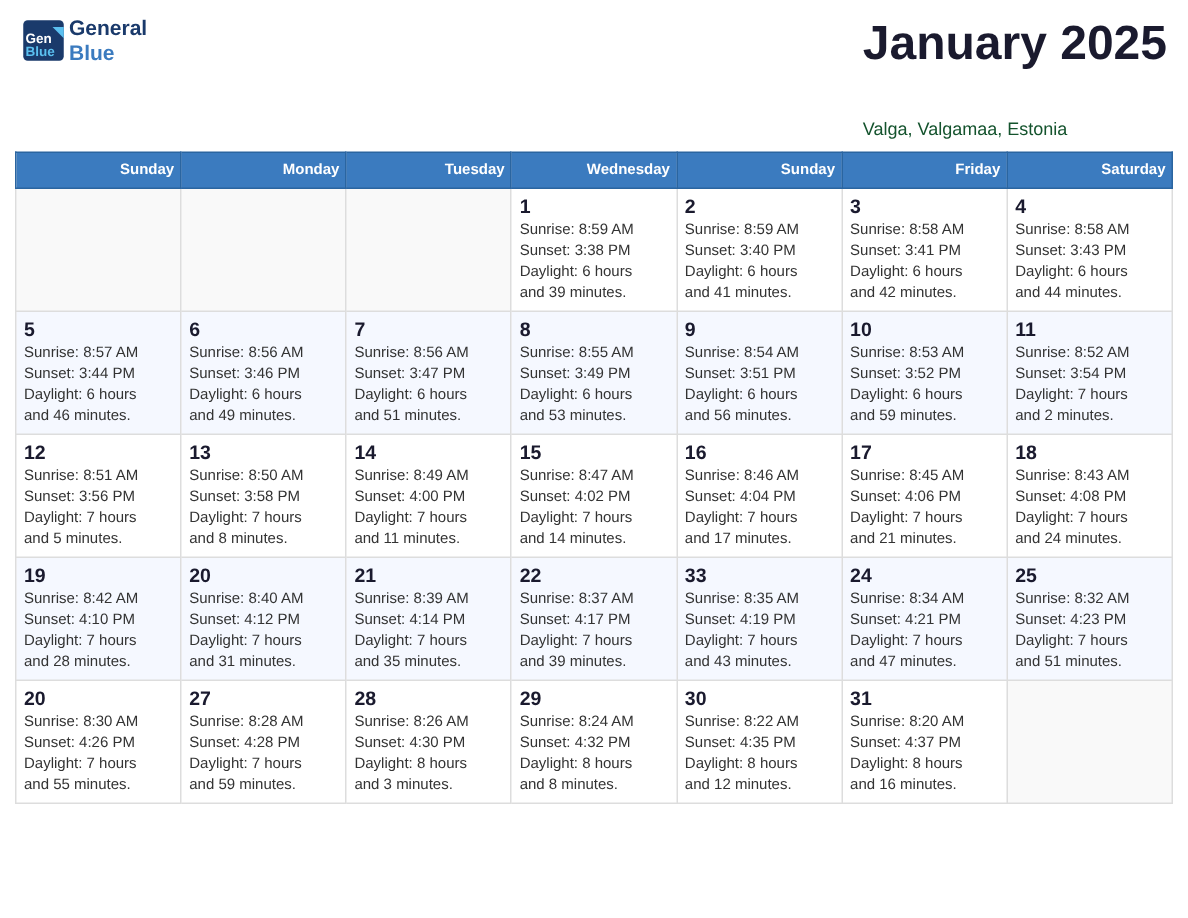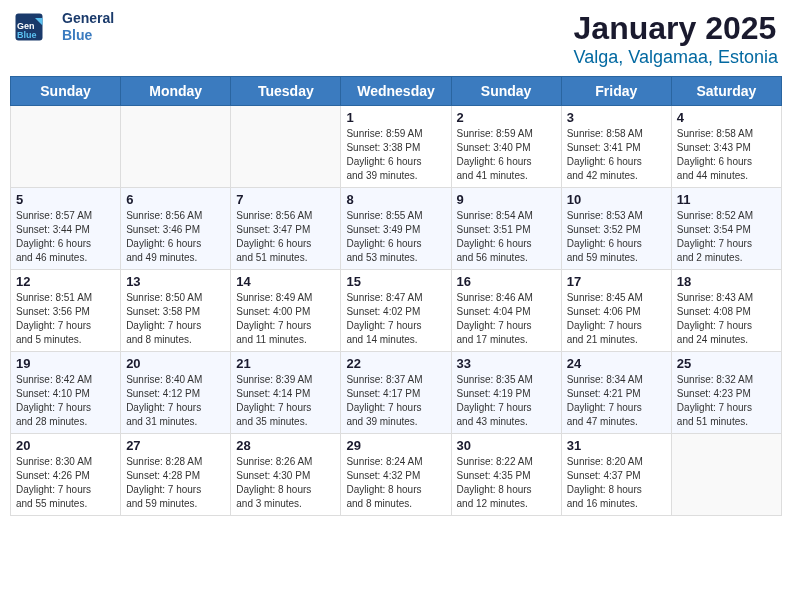--- a/index.html
+++ b/index.html
@@ -13,49 +13,50 @@
     .header {
       display: flex;
       justify-content: space-between;
       align-items: flex-start;
       margin-bottom: 8px;
       padding: 0 4px;
     }
     .logo {
       display: flex;
       align-items: center;
-      gap: 18px;
+      gap: 2px;
     }
     .logo-icon {
       width: 30px;
       height: 30px;
     }
     .title-block {
     }
     .month-title {
       font-size: 32px;
       font-weight: bold;
       color: #1a1a2e;
     }
     .subtitle {
-      font-size: 18px;
-      color: #0369a1;
+      font-size: 12px;
+      color: #14532d;
+      margin-top: 32px;
     }
     .calendar {
       width: 100%;
       border-collapse: collapse;
       border: 1px solid #ccc;
     }
     .calendar th {
       background: #3b7bbf;
       color: #fff;
-      font-size: 14px;
+      font-size: 10px;
       font-weight: bold;
       padding: 6px 4px;
-      text-align: center;
+      text-align: right;
       border: 1px solid #2a65a0;
     }
     .calendar td {
       vertical-align: top;
       width: 14.28%;
       min-height: 80px;
       border: 1px solid #ddd;
       padding: 4px 5px;
       background: #fff;
       font-size: 10px;

